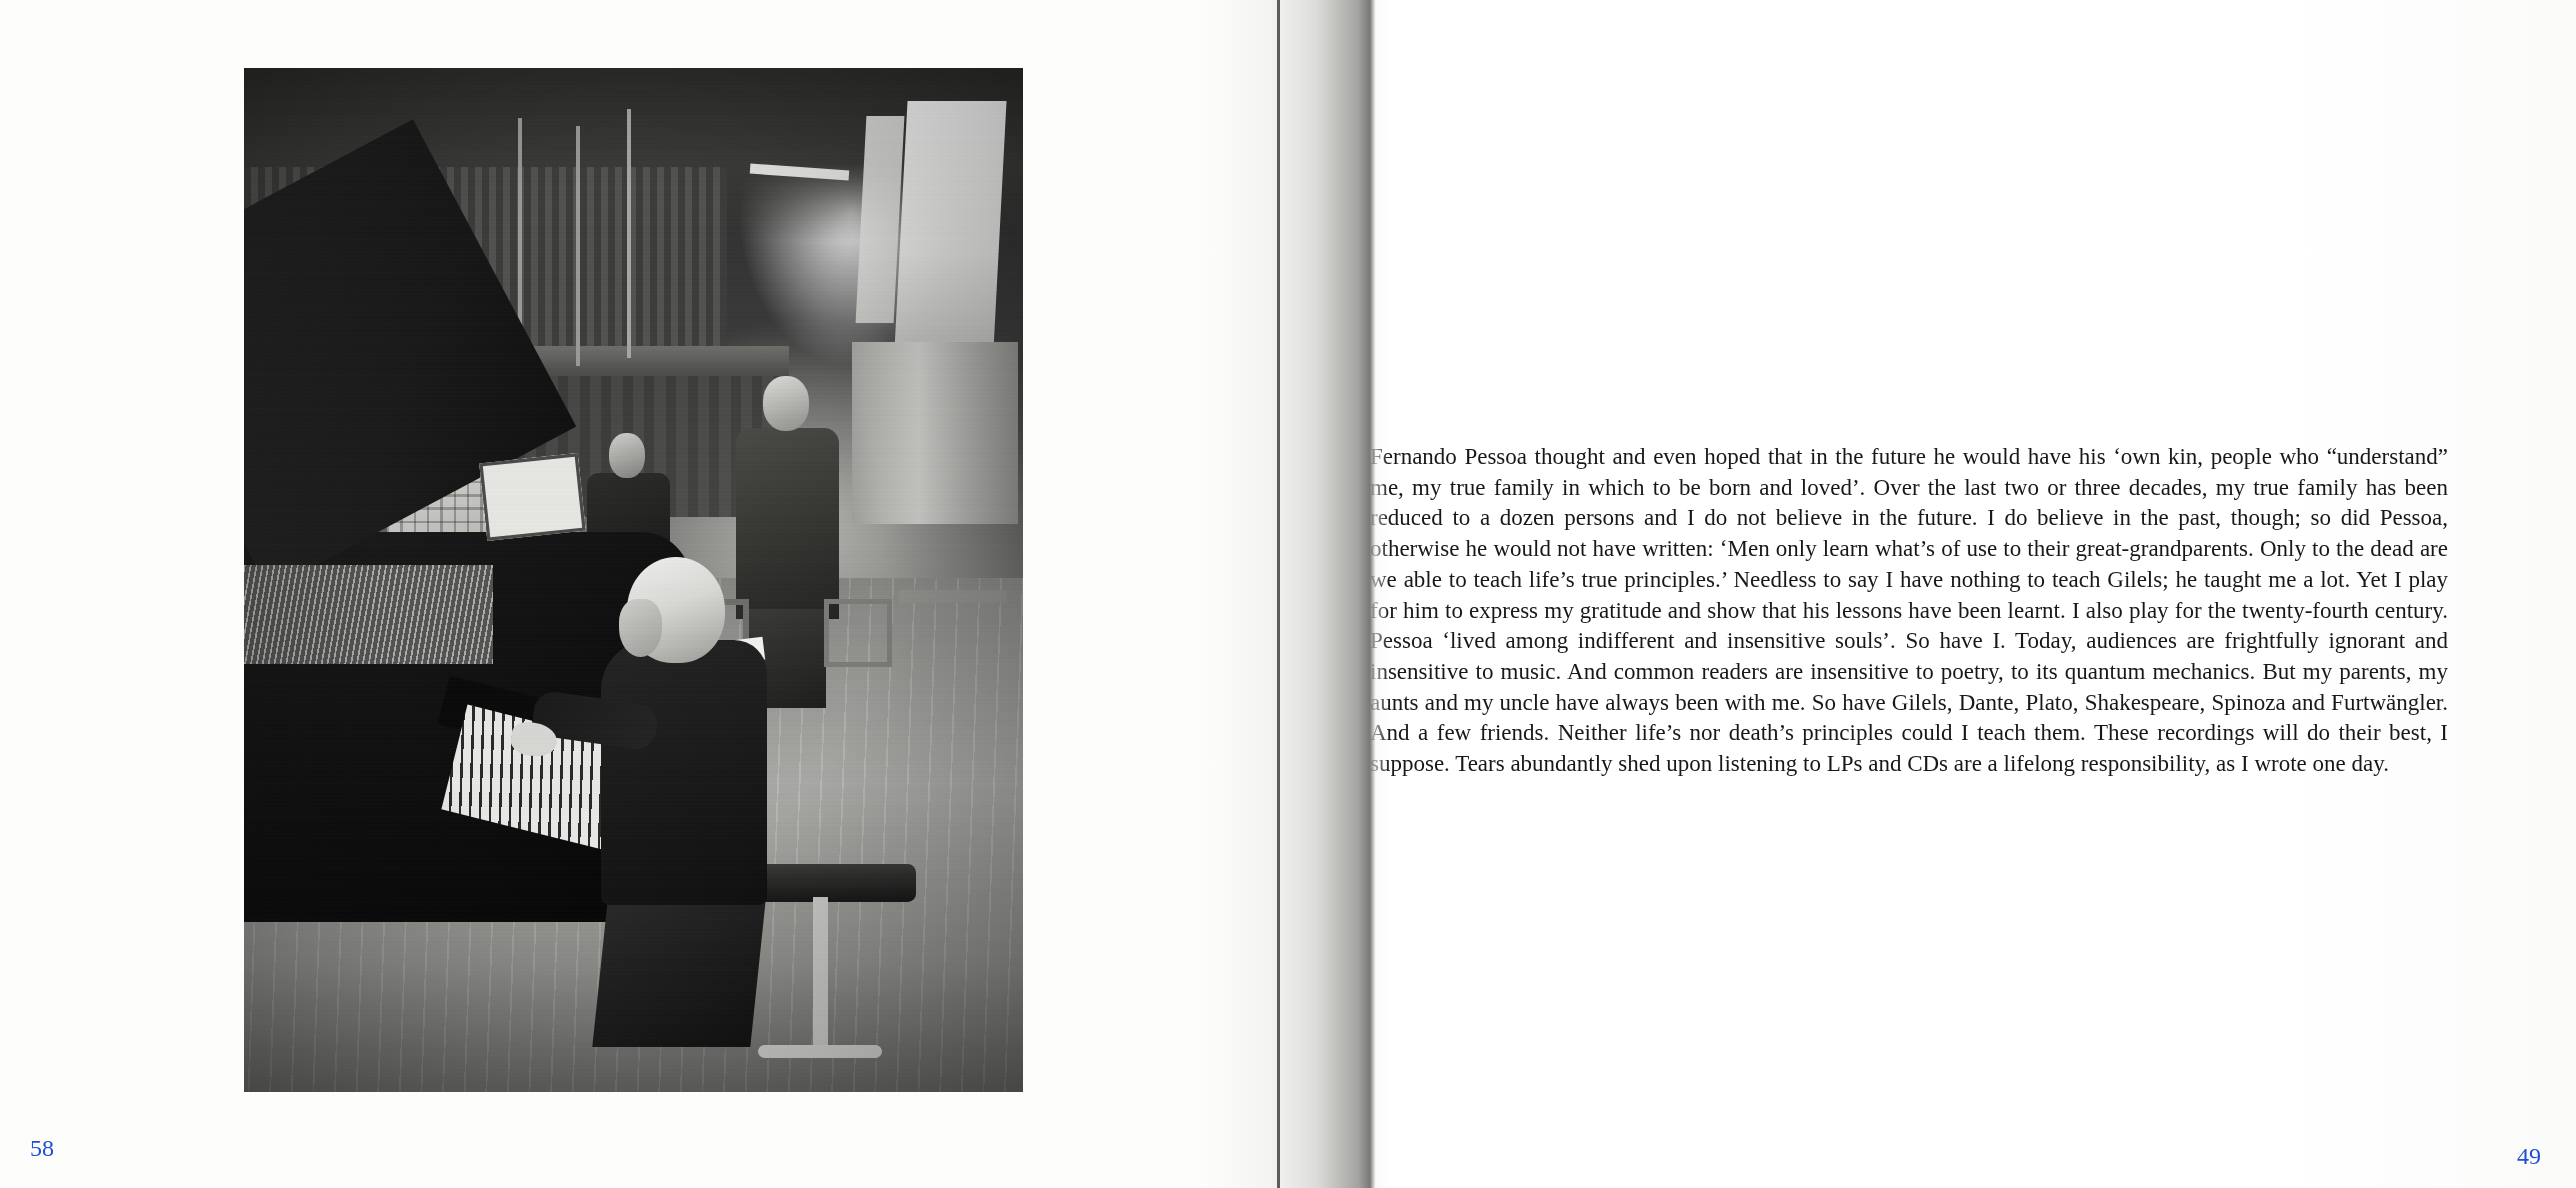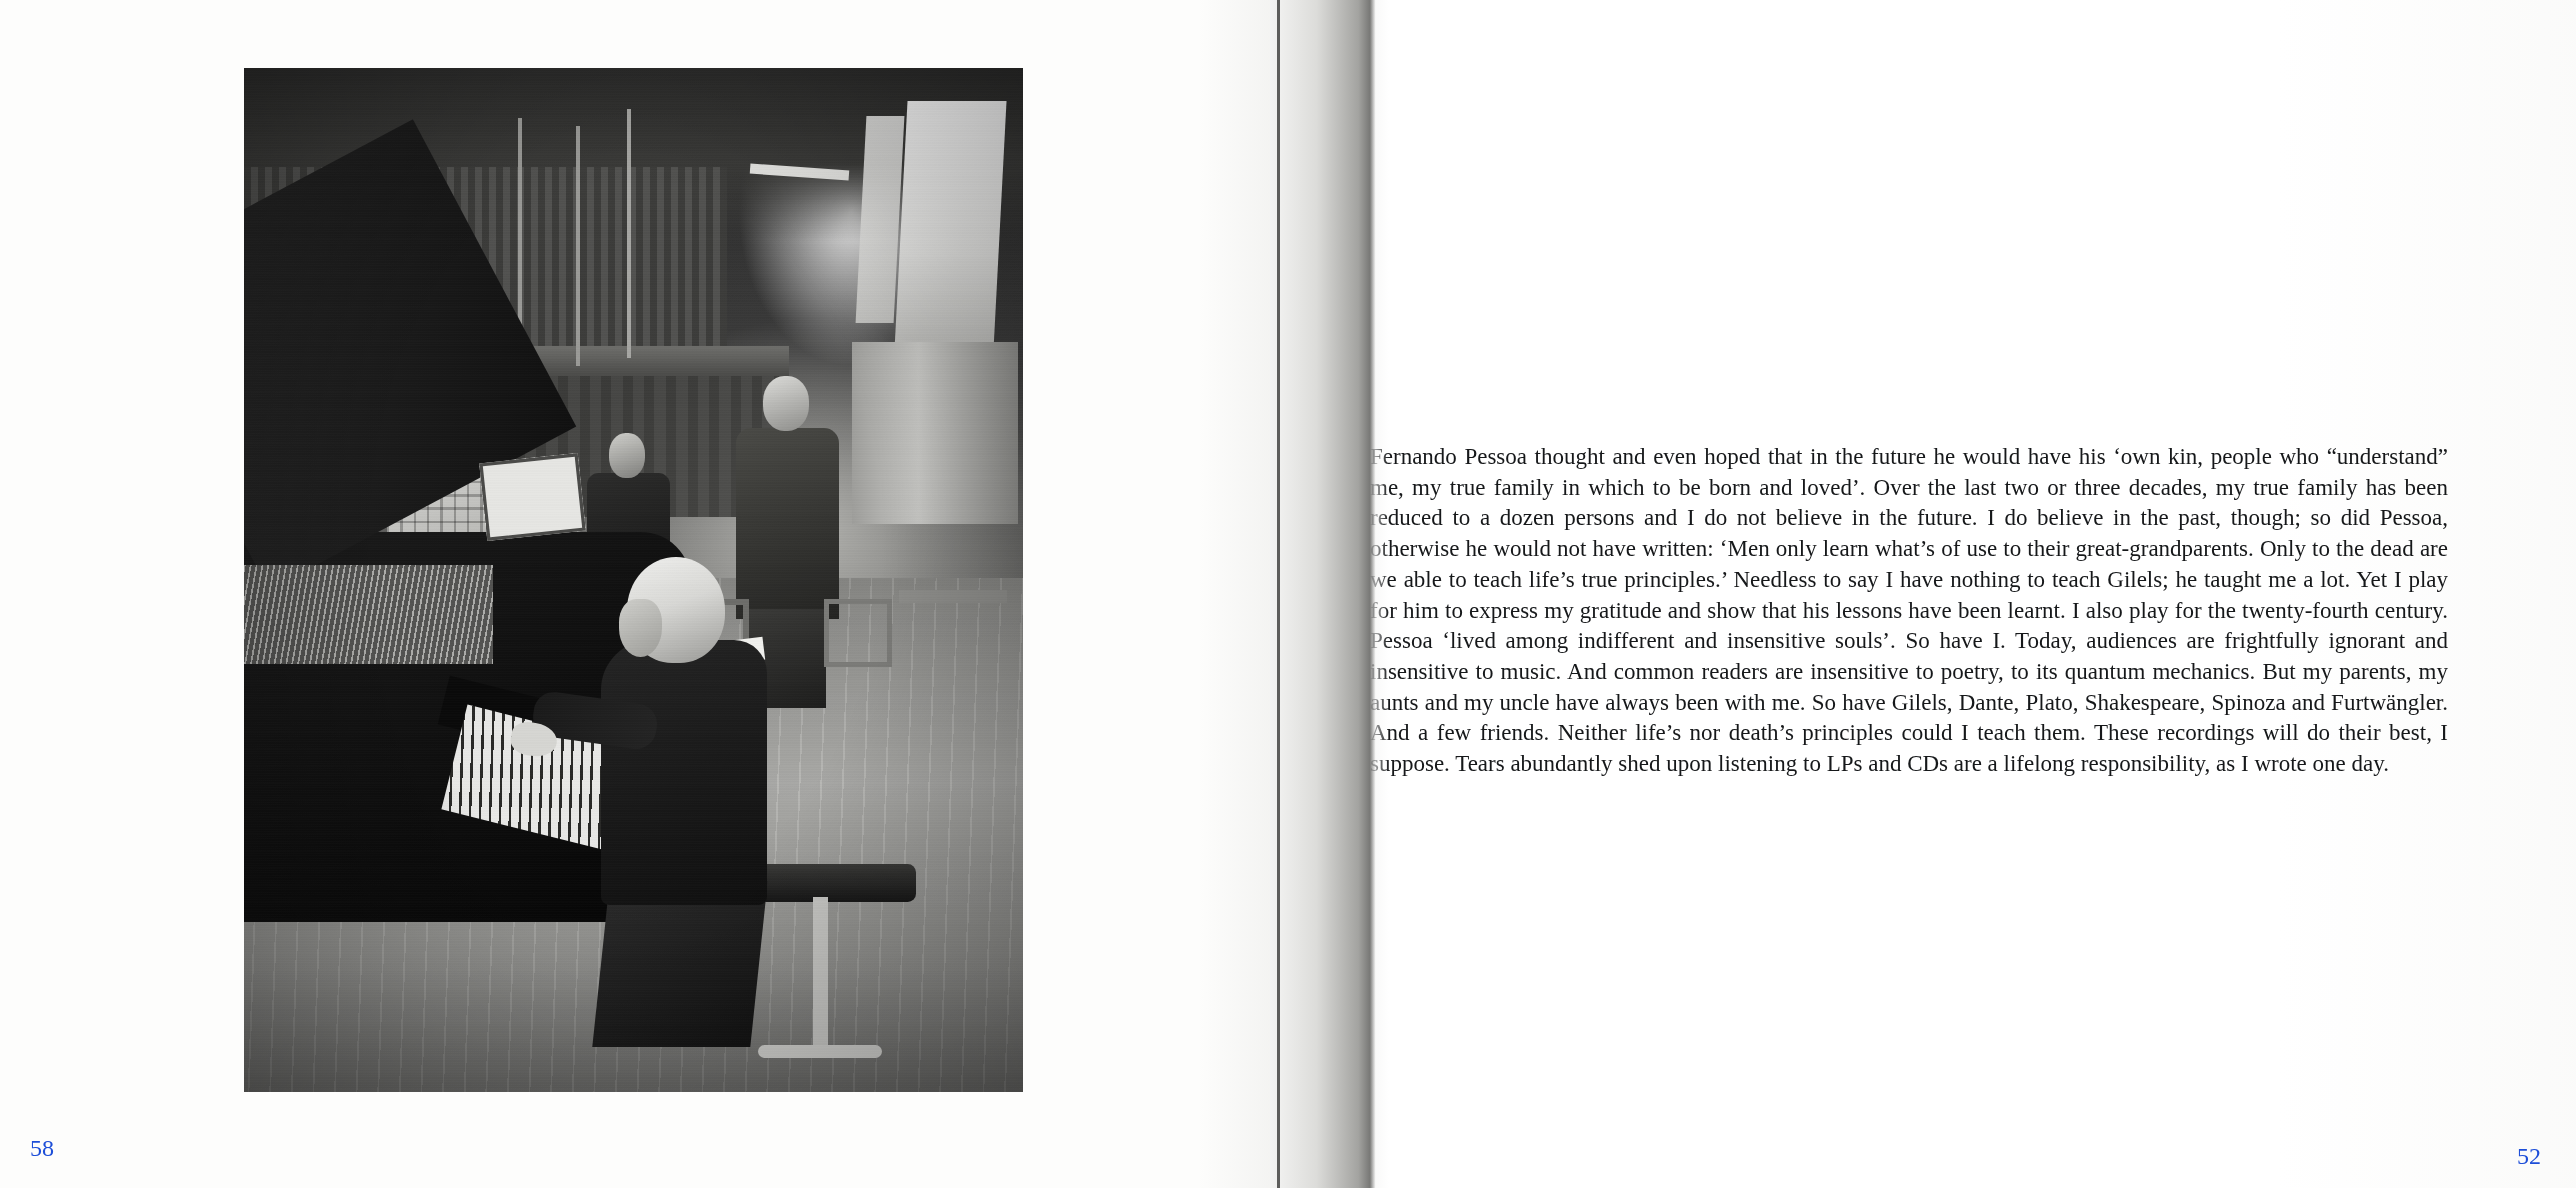--- a/index.html
+++ b/index.html
@@ -455,19 +455,19 @@
     </div>
 
     <div class="folio folio-left">58</div>
   </div>
 
   <div class="page-right">
     <div class="page-sheen"></div>
 
     <p class="textblock">Fernando Pessoa thought and even hoped that in the future he would have his ‘own kin, people who “understand” me, my true family in which to be born and loved’. Over the last two or three decades, my true family has been reduced to a dozen persons and I do not believe in the future. I do believe in the past, though; so did Pessoa, otherwise he would not have written: ‘Men only learn what’s of use to their great-grandparents. Only to the dead are we able to teach life’s true principles.’ Needless to say I have nothing to teach Gilels; he taught me a lot. Yet I play for him to express my gratitude and show that his lessons have been learnt. I also play for the twenty-fourth century. Pessoa ‘lived among indifferent and insensitive souls’. So have I. Today, audiences are frightfully ignorant and insensitive to music. And common readers are insensitive to poetry, to its quantum mechanics. But my parents, my aunts and my uncle have always been with me. So have Gilels, Dante, Plato, Shakespeare, Spinoza and Furtwängler. And a few friends. Neither life’s nor death’s principles could I teach them. These recordings will do their best, I suppose. Tears abundantly shed upon listening to LPs and CDs are a lifelong responsibility, as I wrote one day.</p>
 
-    <div class="folio folio-right">52</div>
+    <div class="folio folio-right">49</div>
   </div>
 
   <div class="gutter"></div>
   <div class="gutter-line"></div>
 </div>
 
 
 </body></html>

